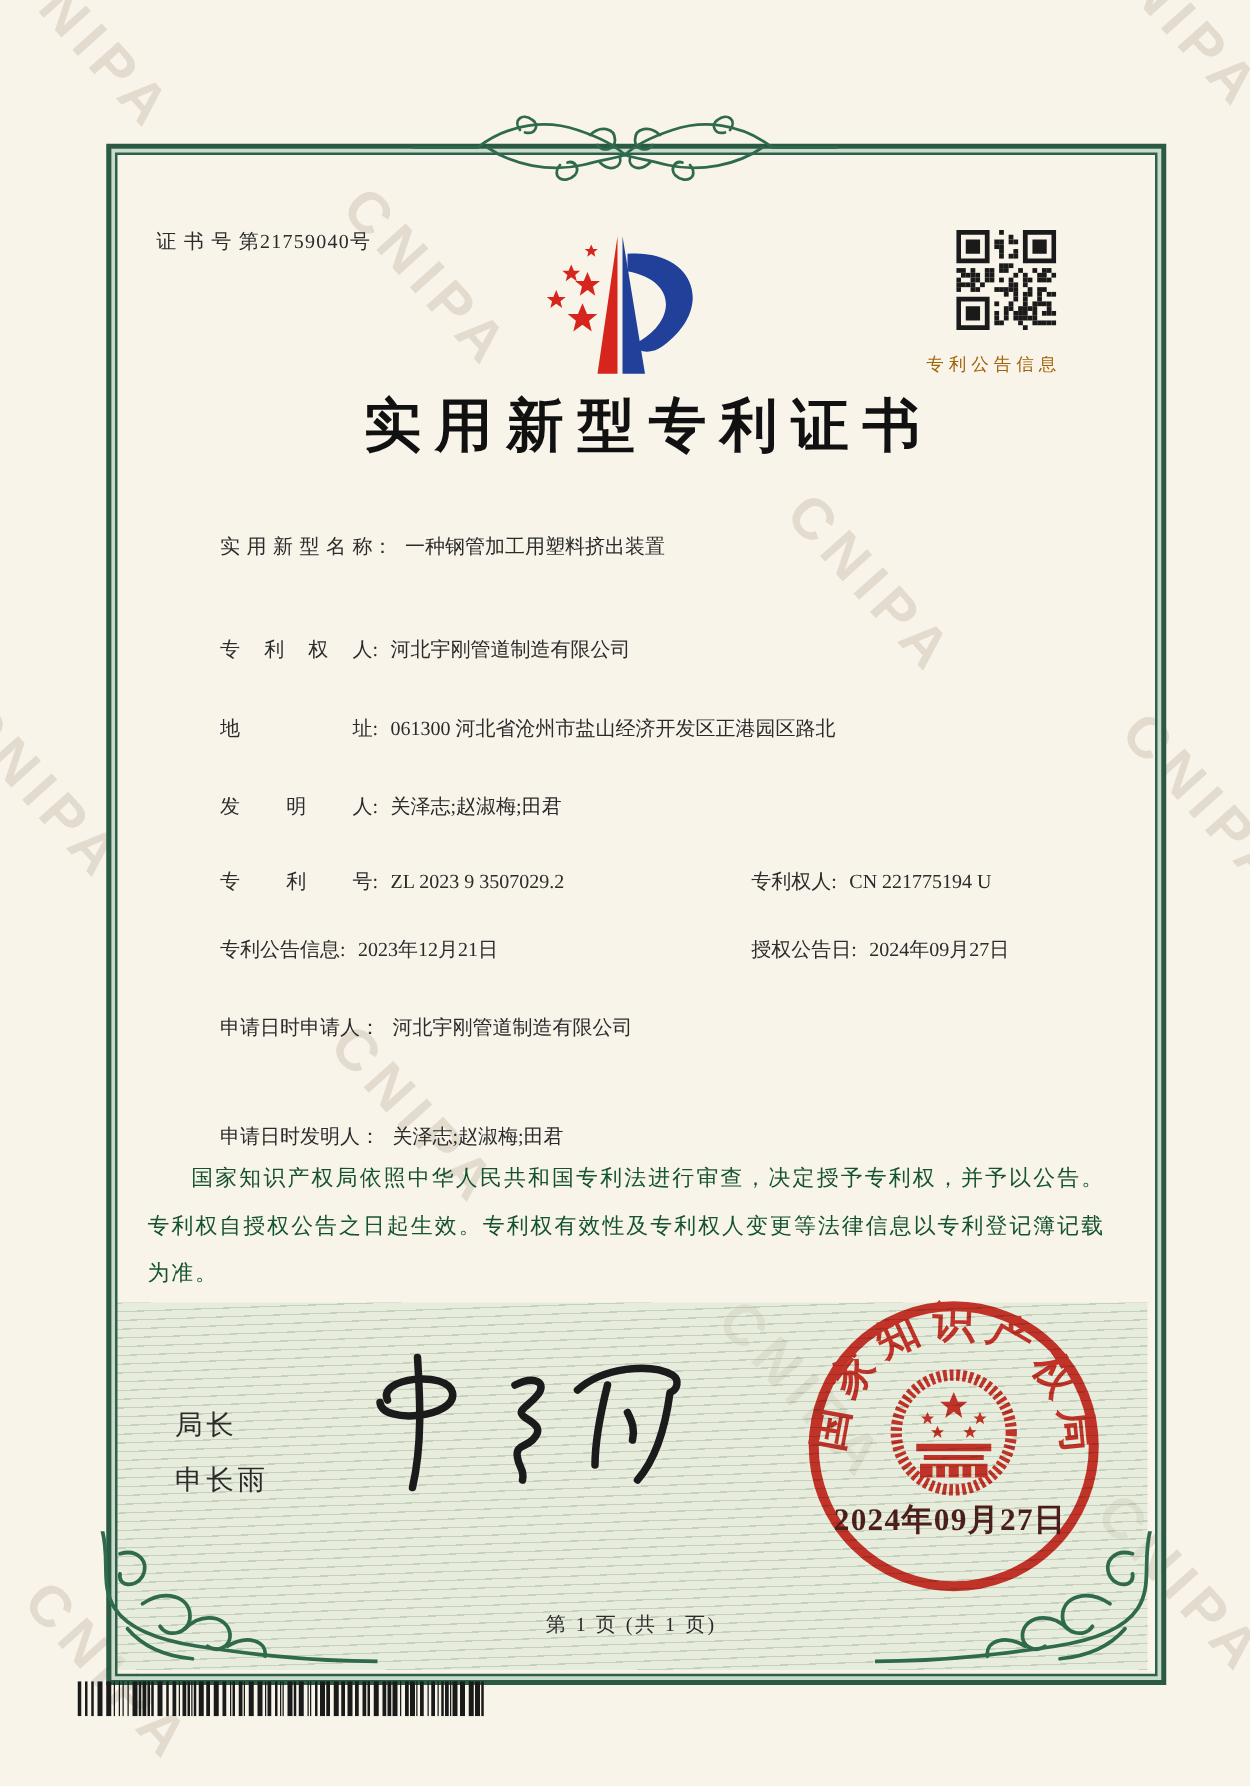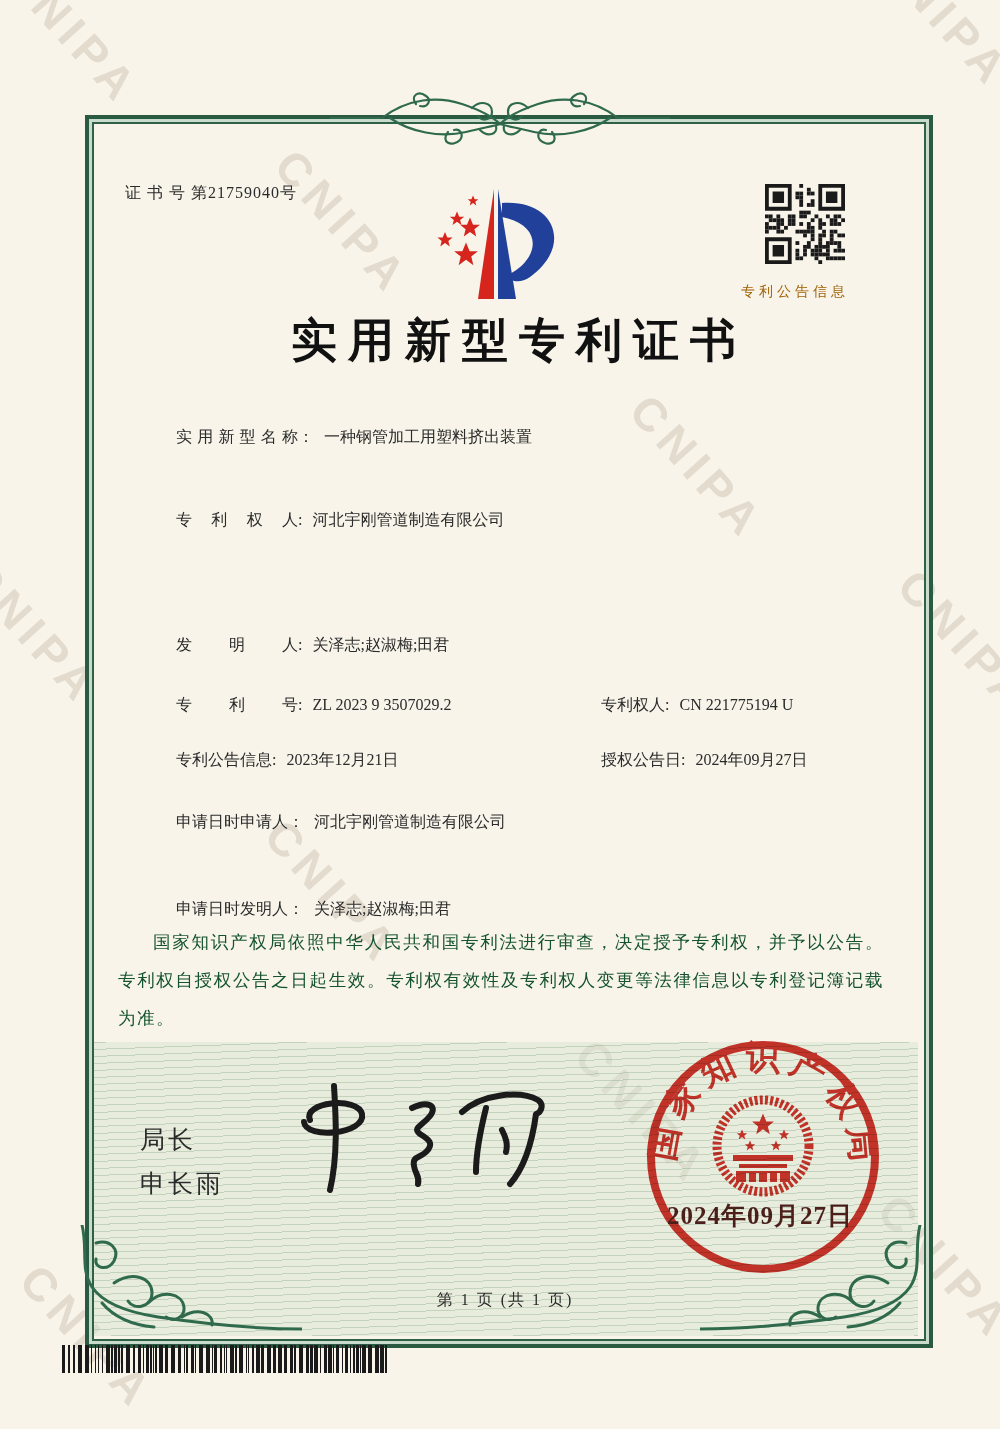--- a/index.html
+++ b/index.html
@@ -38,21 +38,21 @@
     font-size:46px; font-weight:700; letter-spacing:11px; color:#111;margin-left:19px;
   }
   .row{position:absolute; left:140px; font-size:16px; z-index:3; white-space:nowrap;margin-left:36px;}
   .lab-j{display:inline-block; width:122px; text-align:justify; text-align-last:justify;}
   .sep{padding-right:10px;}
   .cell-r{position:absolute; left:425px; top:0;}
   #statement{
     left:118px; top:923px; width:766px; font-size:17.5px; line-height:38px;
     text-align:justify; text-indent:2em; letter-spacing:1.5px; color:#14532d; z-index:3;
   }
-  #officer{left:140px; top:1118px; font-size:25px; letter-spacing:3px; z-index:3; line-height:44px;}
+  #officer{left:140px; top:1118px; font-size:22px; letter-spacing:3px; z-index:3; line-height:44px;}
   #signature{left:262px; top:1078px; z-index:3;}
   #seal{left:638px; top:1032px; z-index:4; opacity:.93; mix-blend-mode:multiply;}
   #page-no{left:0; top:1290px; width:1010px; text-align:center; font-size:16px; letter-spacing:2px; z-index:3;}
   #barcode{left:62px; top:1345px; z-index:3;}
   .flourish{z-index:2;}
 </style>
 </head>
 <body>
 
 <div id="page">
@@ -261,20 +261,23 @@
   <div class="abs content" id="qr-label">专利公告信息</div>
 
   <div class="abs content" id="doc-title">实用新型专利证书</div>
 
   <div class="row" style="top:427px;">
     <span class="lab-j">实用新型名称</span><span class="sep">：</span><span>一种钢管加工用塑料挤出装置</span>
   </div>
   <div class="row" style="top:510px;">
     <span class="lab-j">专利权人</span><span class="sep">:</span><span>河北宇刚管道制造有限公司</span>
   </div>
+  <div class="row" style="top:573px;">
+    <span class="lab-j">地址</span><span class="sep">:</span><span>061300 河北省沧州市盐山经济开发区正港园区路北</span>
+  </div>
   <div class="row" style="top:635px;">
     <span class="lab-j">发明人</span><span class="sep">:</span><span>关泽志;赵淑梅;田君</span>
   </div>
   <div class="row" style="top:695px; width:760px;">
     <span>
       <span class="lab-j">专利号</span><span class="sep">:</span><span>ZL 2023 9 3507029.2</span>
     </span>
     <span class="cell-r">
       <span>专利权人</span><span class="sep">:</span><span>CN 221775194 U</span>
     </span>

